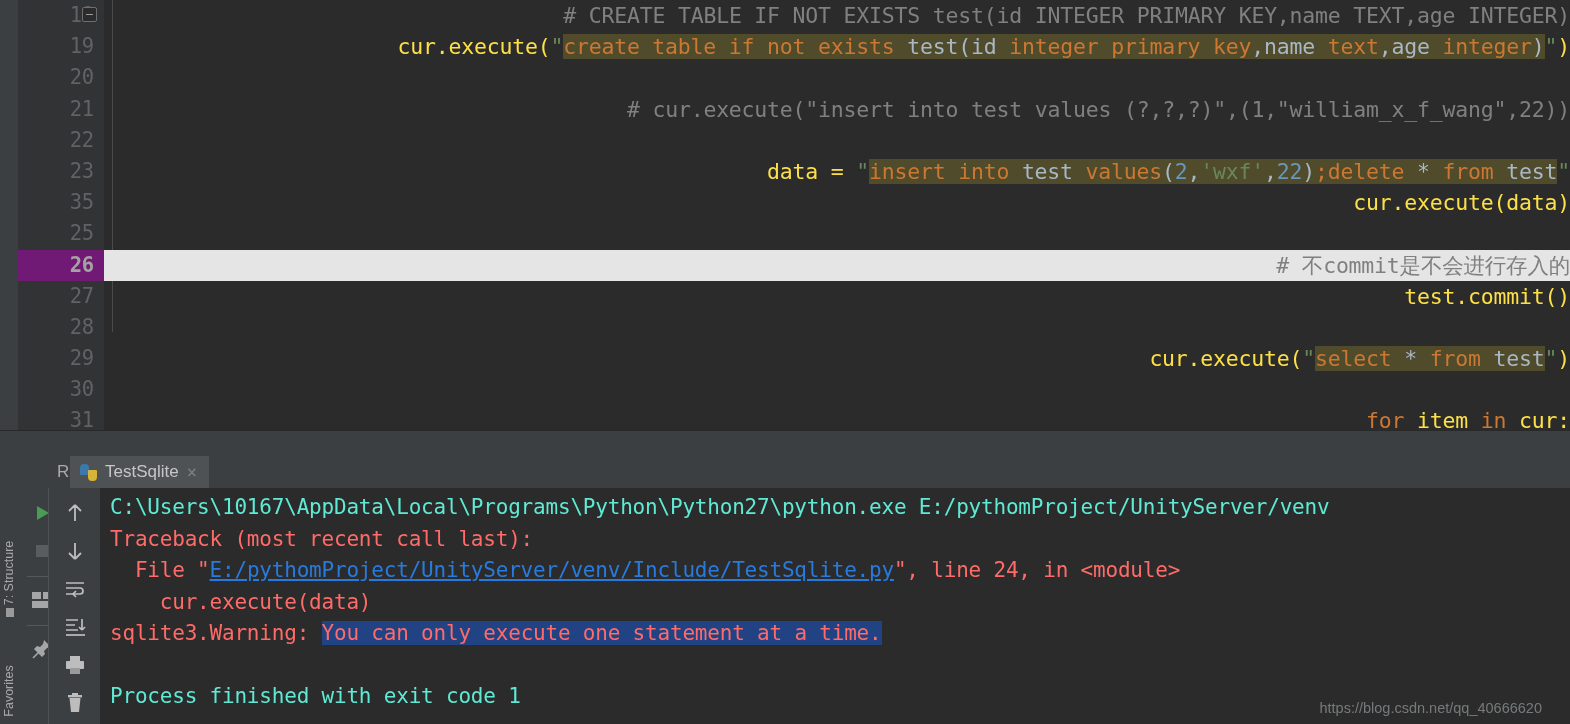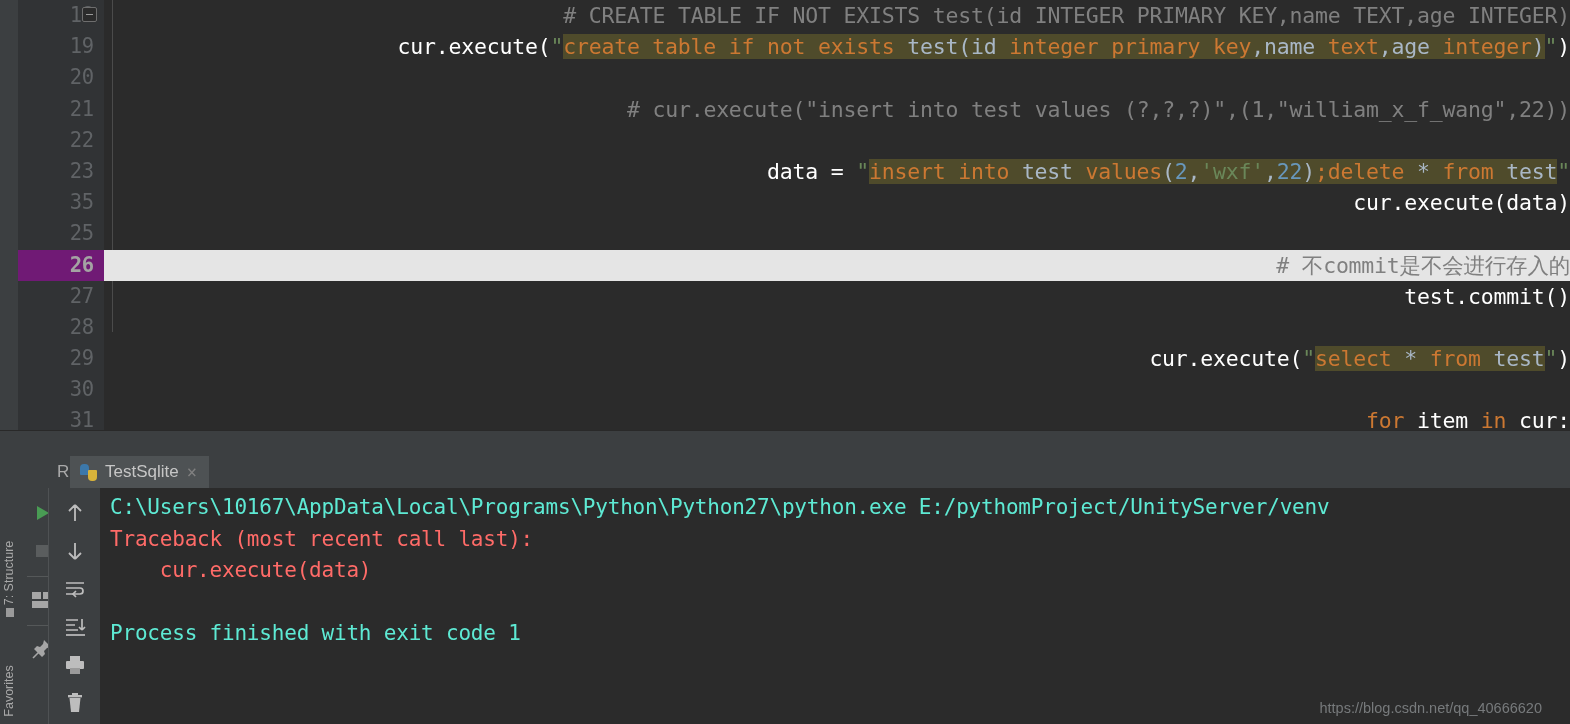--- a/index.html
+++ b/index.html
@@ -41,21 +41,21 @@
   .gutter .row.current { color: #a4a3a3; font-weight: bold; background: #701a75; }
   .code-area .row.current { background: #e5e5e5; }
   .code-area .row { padding-left: 16px; color: #a9b7c6; }
 
   .code-area .guide {
     position: absolute; left: 8px; top: 0; bottom: 0; width: 1px;
     background: #4b4b4b;
   }
 
   
-  .t-def      { color: #ffffff; }
+  .t-def      { color: #fde047; }
   .t-comment  { color: #808080; }
   .t-kw       { color: #cc7832; }
   .t-sql      { color: #cc7832; }
   .t-sqlid    { color: #a9b7c6; }
   .t-num      { color: #6897bb; }
   .t-sqlstr   { color: #6a8759; }
   .t-quote    { color: #6a8759; }
   .sqlhl      { background: #4f4b2b; }
 
   .fold-icon {
@@ -291,20 +291,22 @@
           <rect x="3" y="3" width="14" height="2.4" fill="#bdbdbd"></rect>
           <rect x="7" y="1" width="6" height="2.4" fill="#bdbdbd"></rect>
           <path d="M4.5 6 L15.5 6 L14 20 L6 20 Z" fill="#bdbdbd"></path>
         </svg>
       </div>
     </div>
 
     <div class="console" id="console">
         <div class="cline"><span class="c-white">C:\Users\10167\AppData\Local\Programs\Python\Python27\python.exe E:/pythomProject/UnityServer/venv</span></div>
         <div class="cline"><span class="c-err">Traceback (most recent call last):</span></div>
+        <div class="cline"><span class="c-err">  File "</span><span class="c-link">E:/pythomProject/UnityServer/venv/Include/TestSqlite.py</span><span class="c-err">", line 24, in &lt;module&gt;</span></div>
         <div class="cline"><span class="c-err">    cur.execute(data)</span></div>
+        <div class="cline"><span class="c-err">sqlite3.Warning: </span><span class="c-err c-sel">You can only execute one statement at a time.</span></div>
         <div class="cline">&nbsp;</div>
         <div class="cline"><span class="c-white">Process finished with exit code 1</span></div>
       </div>
   </div>
 
   <div class="watermark">https://blog.csdn.net/qq_40666620</div>
 </div>
 
 </body></html>

